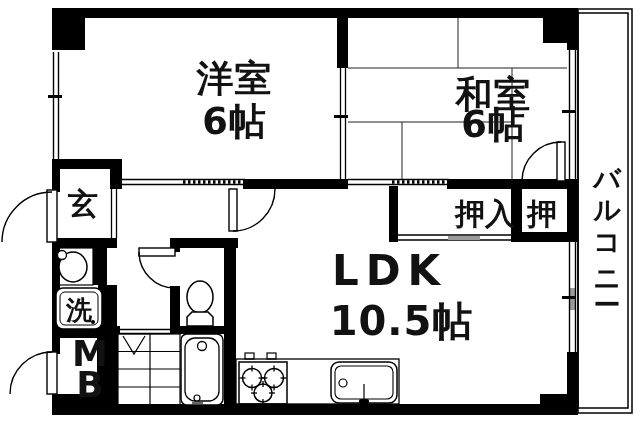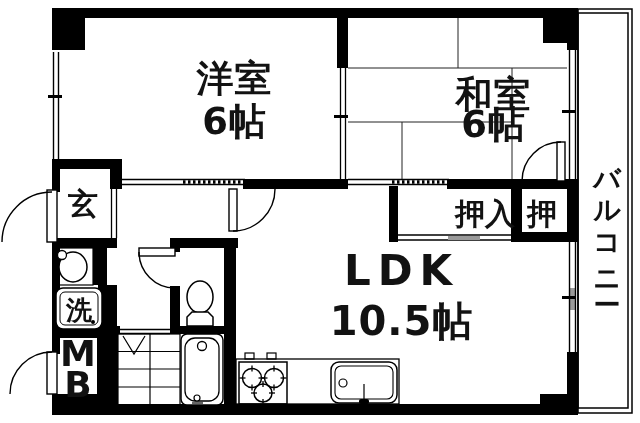--- a/index.html
+++ b/index.html
@@ -7,21 +7,21 @@
         font-family:"DejaVu Sans",sans-serif;color:#111;}
   #plan svg{position:absolute;left:0;top:0;}
   .lbl{position:absolute;text-align:center;color:#121212;white-space:nowrap;}
   .jp{font-weight:bold;}
   .room-big{font-size:37px;letter-spacing:1px;padding-left:36px;}
   .ldk-name{font-size:42px;font-weight:bold;letter-spacing:7px;}
   .ldk-size{font-size:40px;font-weight:bold;letter-spacing:1px;}
   .closet{font-size:30px;}
   .small-lbl{font-size:26px;}
   .entrance-lbl{font-size:30px;}
-  .mb-lbl{font-size:36px;font-weight:bold;line-height:31px;word-break:break-all;white-space:normal;}
+  .mb-lbl{font-size:36px;font-weight:bold;line-height:31px;word-break:break-all;white-space:normal;padding-left:12px;}
   .balcony-lbl{writing-mode:vertical-rl;text-orientation:upright;font-size:27px;font-weight:bold;
                letter-spacing:5px;white-space:normal;}
 </style>
 </head>
 <body>
 
 <div id="plan">
   <svg width="640" height="423" viewBox="0 0 640 423">
 
     <g fill="#000">
@@ -187,21 +187,21 @@
       <rect x="359" y="399" width="10" height="5" rx="2" fill="#000" stroke="none"></rect>
     </g>
   </svg>
 
   <div class="lbl jp room-big" style="left:60px;top:54px;width:277px;">洋室</div>
   <div class="lbl jp room-big" style="left:60px;top:97px;width:277px;">6帖</div>
 
   <div class="lbl jp room-big" style="left:348px;top:58px;width:219px;margin-top:12px;">和室</div>
   <div class="lbl jp room-big" style="left:348px;top:100px;width:219px;">6帖</div>
 
-  <div class="lbl ldk-name" style="left:236px;top:246px;width:331px;">LDK</div>
+  <div class="lbl ldk-name" style="left:224px;top:246px;width:331px;">LDK</div>
   <div class="lbl ldk-size" style="left:236px;top:294px;width:331px;">10.5帖</div>
 
   <div class="lbl balcony-lbl" style="left:589px;top:106px;height:230px;">バルコニー</div>
 
   <div class="lbl jp entrance-lbl" style="left:58px;top:184px;width:50px;">玄</div>
 
   <div class="lbl jp closet" style="left:398px;top:194px;width:134px;margin-left:20px;">押入</div>
   <div class="lbl jp closet" style="left:517px;top:194px;width:50px;">押</div>
 
   <div class="lbl jp small-lbl" style="left:57px;top:293px;width:44px;">洗</div>

